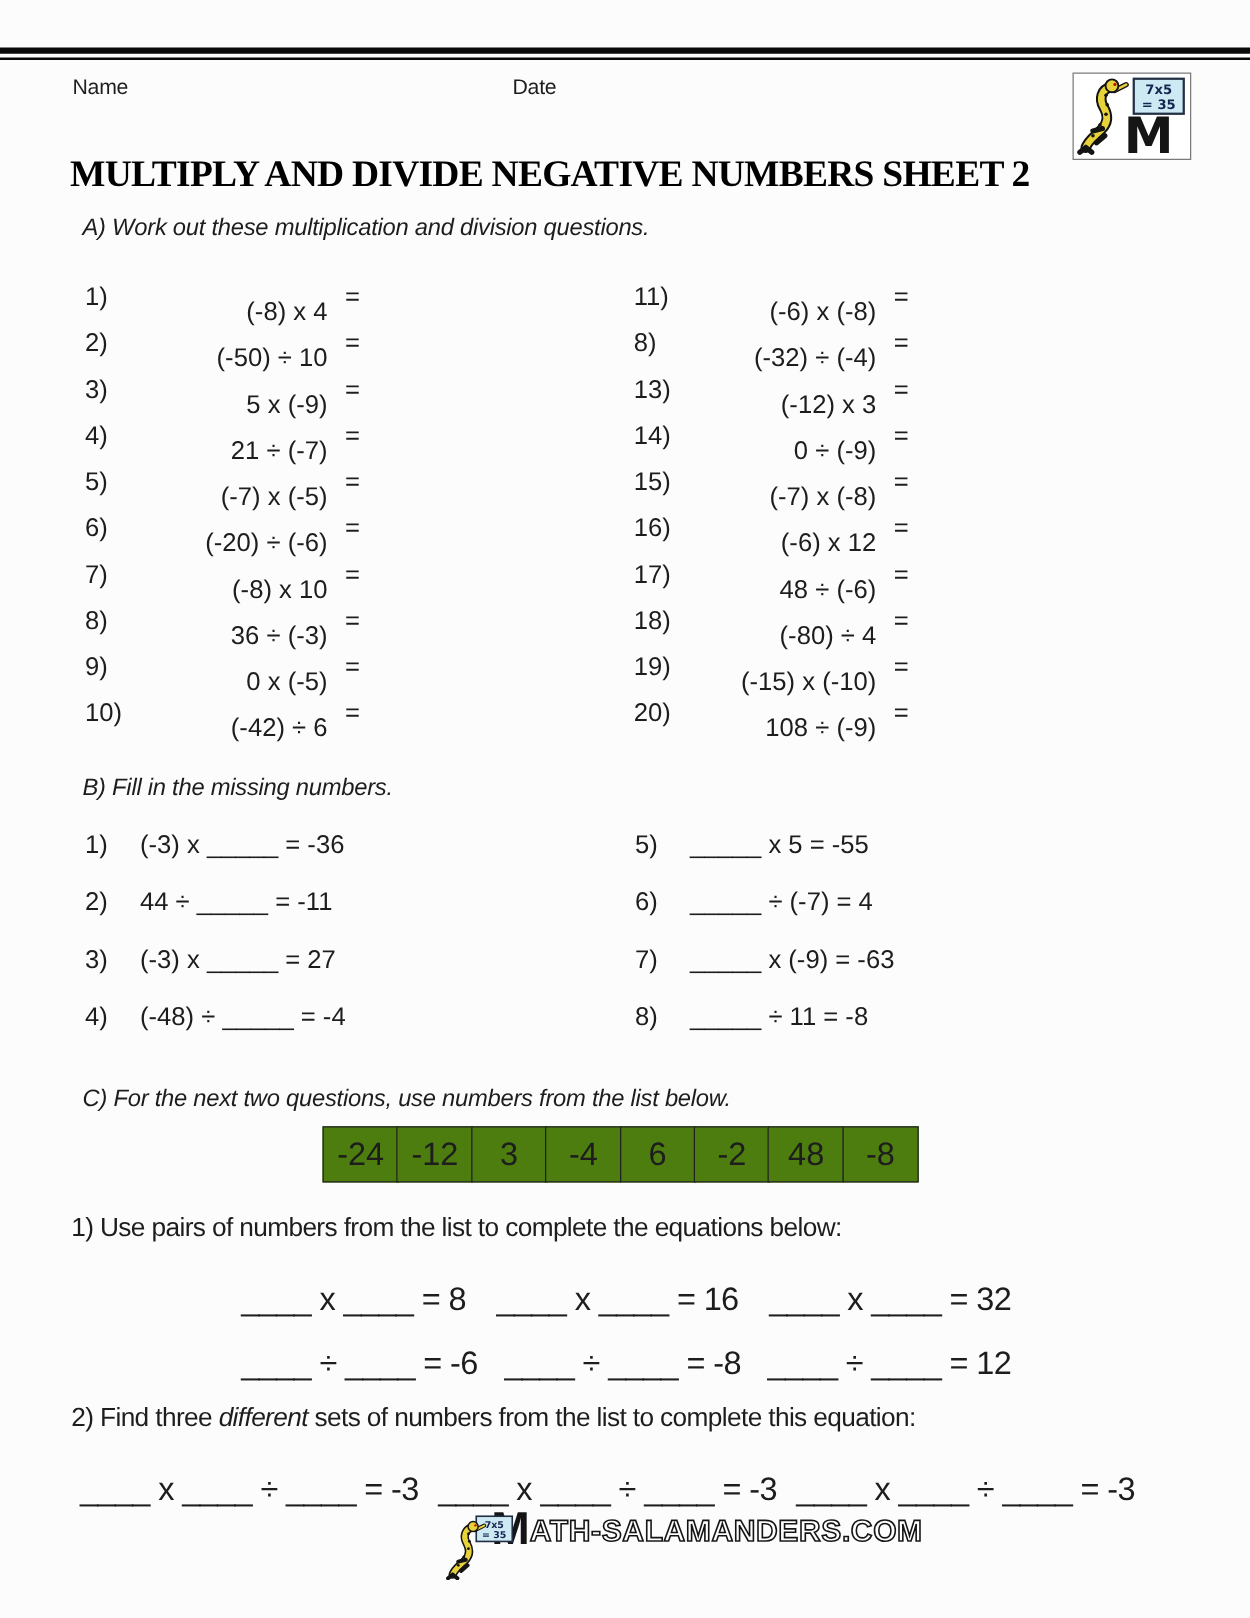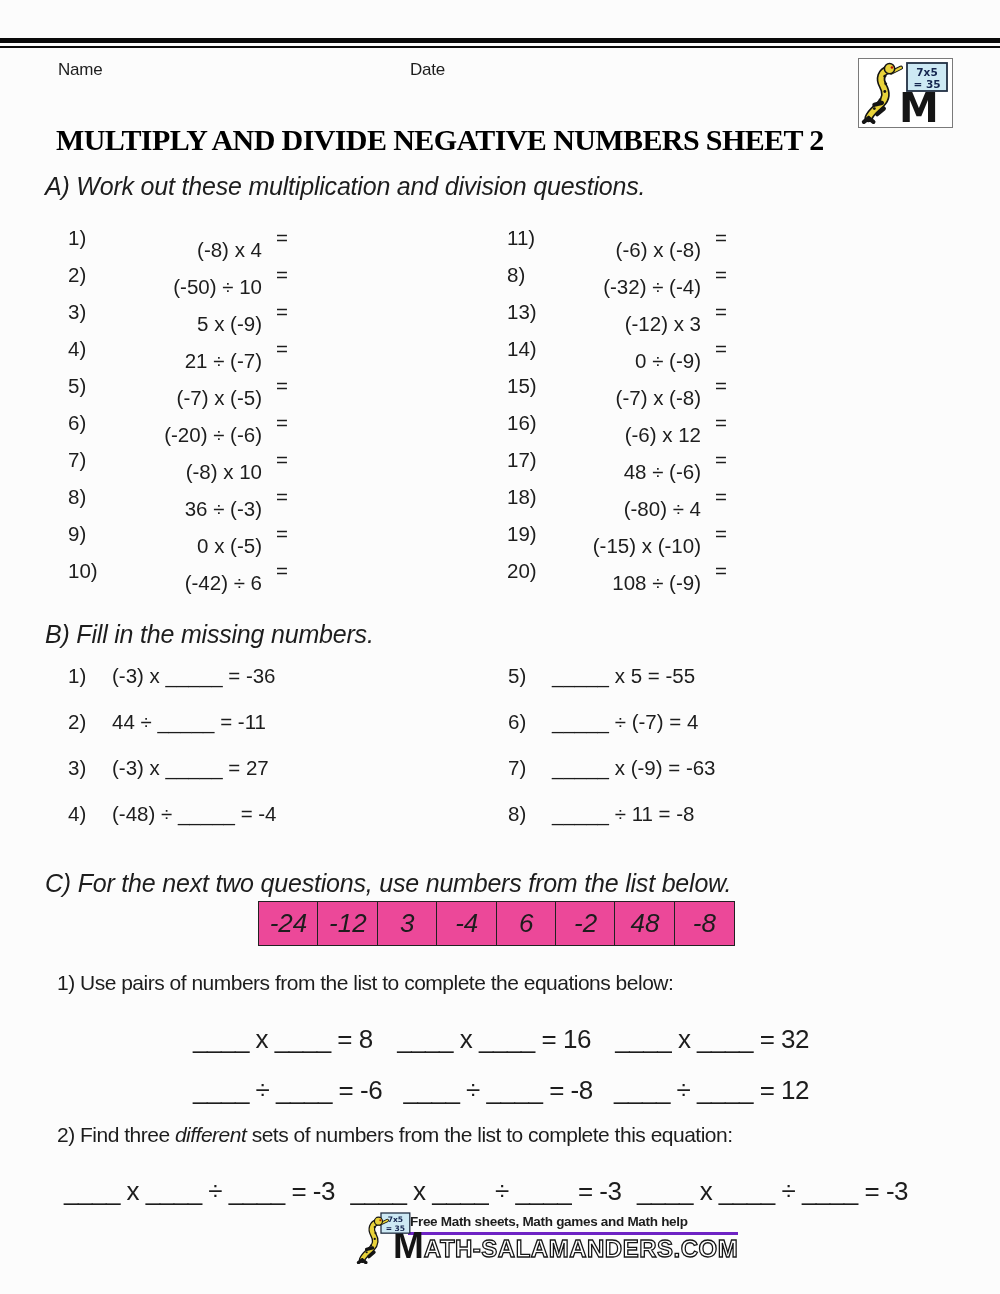--- a/index.html
+++ b/index.html
@@ -11,34 +11,34 @@
   .topbar{position:absolute;top:38px;left:0;width:1000px;height:3px;
     border-top:5px solid #0a0a0a;border-bottom:2px solid #0a0a0a;background:#fcfcfc;}
   .namedate{position:absolute;top:60px;left:58px;width:500px;font-size:17px;letter-spacing:-0.2px;}
   .namedate .date{position:absolute;left:352px;top:0;}
   .logo-box{position:absolute;top:58px;left:858px;width:93px;height:68px;
     border:1px solid #7a7a7a;background:#ffffff;}
   .logo-box svg{display:block;width:100%;height:100%;}
   .title{position:absolute;top:103px;left:56px;white-space:nowrap;
     font-family:Liberation Serif, serif;font-size:30px;font-weight:bold;
     letter-spacing:-0.6px;color:#000000;}
-  .sec-heading{position:absolute;left:45px;font-style:italic;font-size:25px;letter-spacing:-0.2px;white-space:nowrap;}
+  .sec-heading{position:absolute;left:66px;font-style:italic;font-size:19px;letter-spacing:-0.2px;white-space:nowrap;}
   #a-head{top:172px;} #b-head{top:620px;} #c-head{top:869px;}
   .acol,.bcol{position:absolute;display:flex;flex-direction:column;}
   #a-left{top:214px;left:68px;} #a-right{top:214px;left:507px;}
   .qrow{display:grid;height:37px;align-items:center;font-size:20.5px;}
   #a-left .qrow{grid-template-columns:48px 146px 40px;}
   #a-right .qrow{grid-template-columns:52px 142px 40px;}
   .qexpr{text-align:right;white-space:nowrap;margin-top:24px;}
   .qeq{text-align:center;}
   #b-left{top:653px;left:68px;} #b-right{top:653px;left:508px;}
   .brow{display:grid;grid-template-columns:44px auto;height:46px;align-items:center;font-size:20.5px;white-space:nowrap;}
   .ntable{position:absolute;top:901px;left:258px;display:flex;}
   .ncell{width:59px;height:43px;border:1.6px solid #222;margin-left:-1.6px;
-    display:flex;align-items:center;justify-content:center;font-size:26px;background:#ec4899;font-style:italic;}
+    display:flex;align-items:center;justify-content:center;font-size:26px;background:#4d7c0f;}
   .ncell:first-child{margin-left:0;}
   .cprompt{position:absolute;left:57px;font-size:21px;letter-spacing:-0.5px;white-space:nowrap;}
   #c1-prompt{top:971px;} #c2-prompt{top:1123px;}
   .ceqrow{position:absolute;display:flex;justify-content:space-between;font-size:26px;letter-spacing:-0.5px;}
   #c1-row1{top:1024px;left:193px;right:191px;}
   #c1-row2{top:1075px;left:193px;right:191px;}
   #c2-row{top:1176px;left:64px;right:92px;}
   .ceq{white-space:nowrap;}
   .footer{position:absolute;top:1212px;left:356px;display:flex;align-items:flex-start;}
   .f-icon{width:56px;height:52px;margin-right:-4px;position:relative;z-index:2;}
@@ -274,19 +274,18 @@
   </div>
 
 <div class="footer">
   <div class="f-icon">
     <svg viewBox="0 0 56 52">
       <use href="#g-sign" transform="translate(25,1) scale(0.72)"></use>
       <use href="#g-sala" transform="translate(1,4) scale(0.74)"></use>
     </svg>
   </div>
   <div class="f-col">
-    <div class="f-tagline">Free Math sheets, Math games and Math help</div>
     <div class="f-brand">
       <span class="brand-m">M</span>
       <span class="brand-rest">ATH-SALAMANDERS.COM</span>
     </div>
   </div>
 </div>
 
 </body></html>

